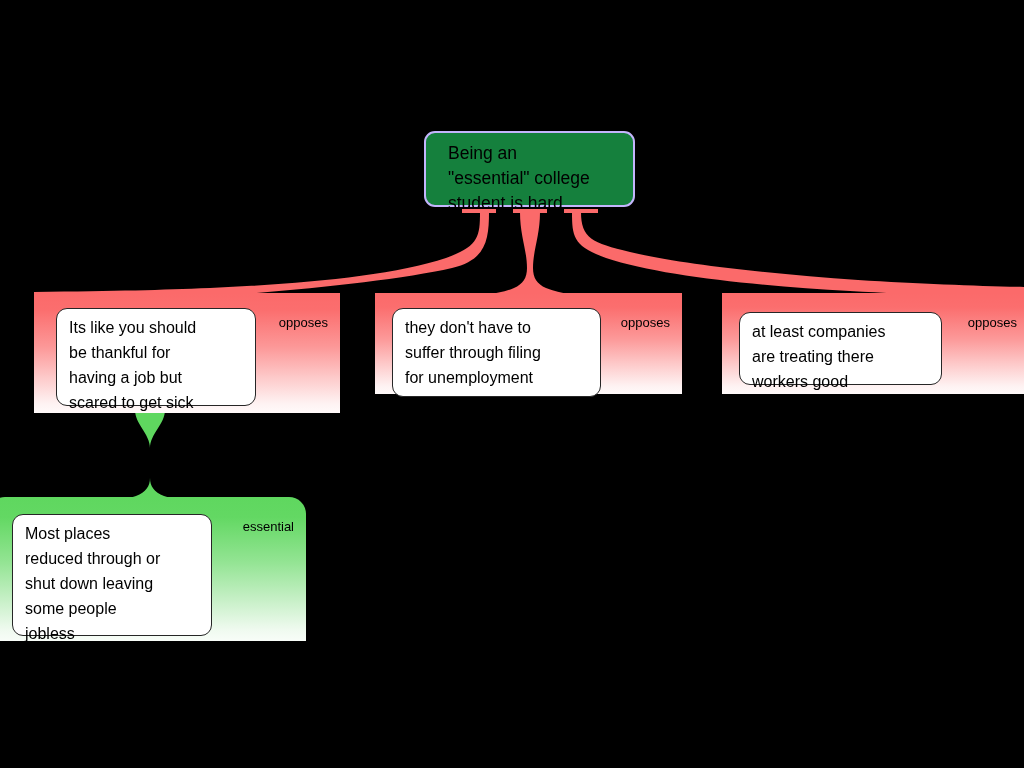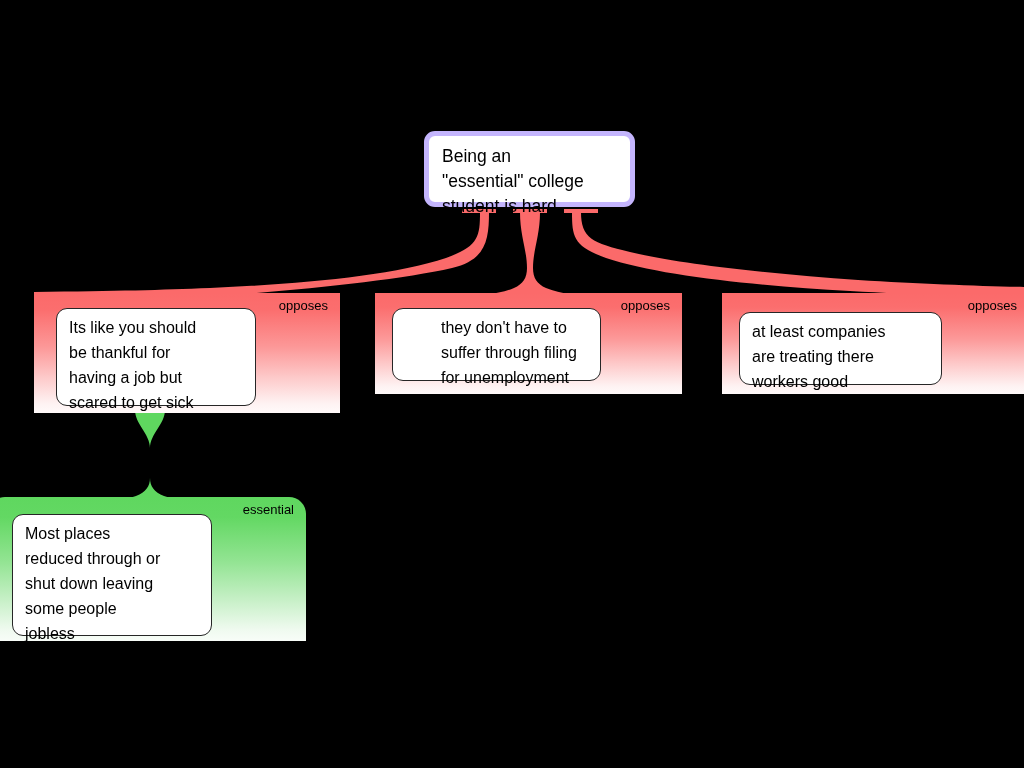--- a/index.html
+++ b/index.html
@@ -26,25 +26,26 @@
     left: 0;
     top: 0;
     width: 1024px;
     height: 768px;
     pointer-events: none;
   }
 
   
   .root-node {
     position: absolute;
-    background: #ffffff;
-    border: 5px solid #c4b5fd;
+    background: #15803d;
+    border: 2px solid #c4b5fd;
     border-radius: 11px;
     box-sizing: border-box;
     z-index: 5;
+    padding-left: 9px;
   }
   .root-text {
     font-size: 17.5px;
     line-height: 25px;
     color: #000000;
     padding: 8px 12px 8px 13px;
     white-space: pre-line;
   }
 
   
@@ -56,21 +57,21 @@
   .reason.opposes {
     background: linear-gradient(to bottom, #fb6a6a 0%, #fb6e6e 14%,
                 #fc9898 45%, #fdc9c9 70%, #fef2f2 92%, #fffafa 100%);
   }
   .reason.supports {
     background: linear-gradient(to bottom, #5fd75f 0%, #63d863 14%,
                 #93e493 45%, #c4efc4 70%, #effaef 92%, #f8fdf8 100%);
   }
   .reason .relation-label {
     position: absolute;
-    top: 5px;
+    top: 22px;
     right: 12px;
     font-size: 13px;
     line-height: 15px;
     color: #000000;
     white-space: nowrap;
   }
   .reason .card {
     position: absolute;
     background: #ffffff;
     border: 1px solid #262626;
@@ -154,21 +155,21 @@
     <div class="card" style="left:22px; top:15px; width:200px; height:98px;">
       <div class="card-text">Its like you should
 be thankful for
 having a job but
 scared to get sick</div>
     </div>
   </div>
 
   <div class="reason opposes" style="left:375px; top:293px; width:307px; height:101px;">
     <span class="relation-label">opposes</span>
-    <div class="card" style="left:17px; top:15px; width:209px; height:73px;padding-left:36px;">
+    <div class="card" style="left:17px; top:15px; width:209px; height:89px;">
       <div class="card-text">they don't have to
 suffer through filing
 for unemployment</div>
     </div>
   </div>
 
   <div class="reason opposes" style="left:722px; top:293px; width:307px; height:101px;">
     <span class="relation-label">opposes</span>
     <div class="card" style="left:17px; top:19px; width:203px; height:73px;">
       <div class="card-text">at least companies

